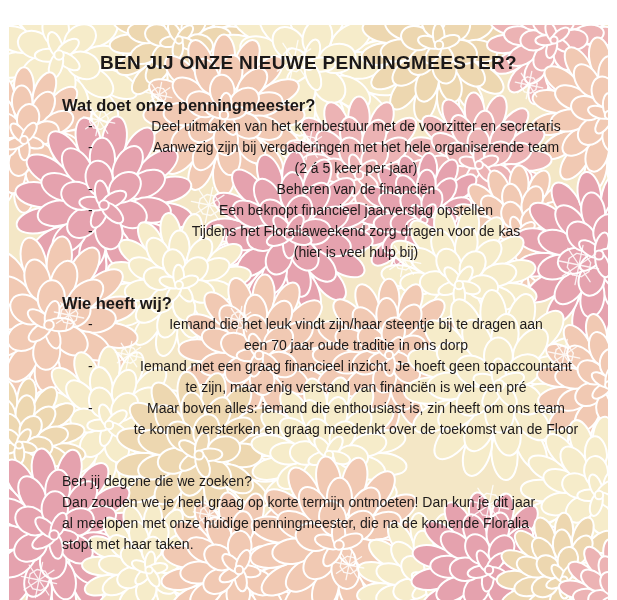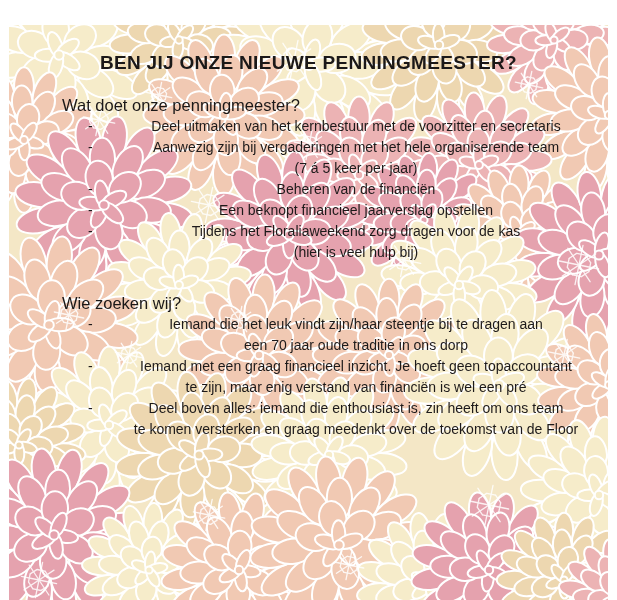--- a/index.html
+++ b/index.html
@@ -41,21 +41,21 @@
   }
   .sec {
     position: absolute;
     left: 53px;
     width: 535px;
   }
   .sec-tasks  { top: 69px; }
   .sec-wanted { top: 267px; }
   .sec h2 {
     font-size: 16.5px;
-    font-weight: normal;
+    font-weight: bold;
     line-height: 22px;
     color: #1b1818;
   }
   .item {
     display: flex;
     align-items: flex-start;
     font-size: 14px;
     line-height: 21px;
   }
   .dash {
@@ -1815,52 +1815,56 @@
 
       <section class="sec sec-tasks">
         <h2>Wat doet onze penningmeester?</h2>
         <div class="item">
           <span class="dash">-</span>
           <span class="txt">Deel uitmaken van het kernbestuur met de voorzitter en secretaris</span>
         </div>
         <div class="item">
           <span class="dash">-</span>
           <span class="txt">Aanwezig zijn bij vergaderingen met het hele organiserende team
-(7 á 5 keer per jaar)</span>
+(2 á 5 keer per jaar)</span>
         </div>
         <div class="item">
           <span class="dash">-</span>
           <span class="txt">Beheren van de financiën</span>
         </div>
         <div class="item">
           <span class="dash">-</span>
           <span class="txt">Een beknopt financieel jaarverslag opstellen</span>
         </div>
         <div class="item">
           <span class="dash">-</span>
           <span class="txt">Tijdens het Floraliaweekend zorg dragen voor de kas
 (hier is veel hulp bij)</span>
         </div>
       </section>
 
       <section class="sec sec-wanted">
-        <h2>Wie zoeken wij?</h2>
+        <h2>Wie heeft wij?</h2>
         <div class="item">
           <span class="dash">-</span>
           <span class="txt">Iemand die het leuk vindt zijn/haar steentje bij te dragen aan
 een 70 jaar oude traditie in ons dorp</span>
         </div>
         <div class="item">
           <span class="dash">-</span>
           <span class="txt">Iemand met een graag financieel inzicht. Je hoeft geen topaccountant
 te zijn, maar enig verstand van financiën is wel een pré</span>
         </div>
         <div class="item">
           <span class="dash">-</span>
-          <span class="txt">Deel boven alles: iemand die enthousiast is, zin heeft om ons team
+          <span class="txt">Maar boven alles: iemand die enthousiast is, zin heeft om ons team
 te komen versterken en graag meedenkt over de toekomst van de Floor</span>
         </div>
       </section>
 
+      <p class="closing">Ben jij degene die we zoeken?
+Dan zouden we je heel graag op korte termijn ontmoeten! Dan kun je dit jaar
+al meelopen met onze huidige penningmeester, die na de komende Floralia
+stopt met haar taken.</p>
 
     </div>
   </div>
 </div>
 
 </body></html>

